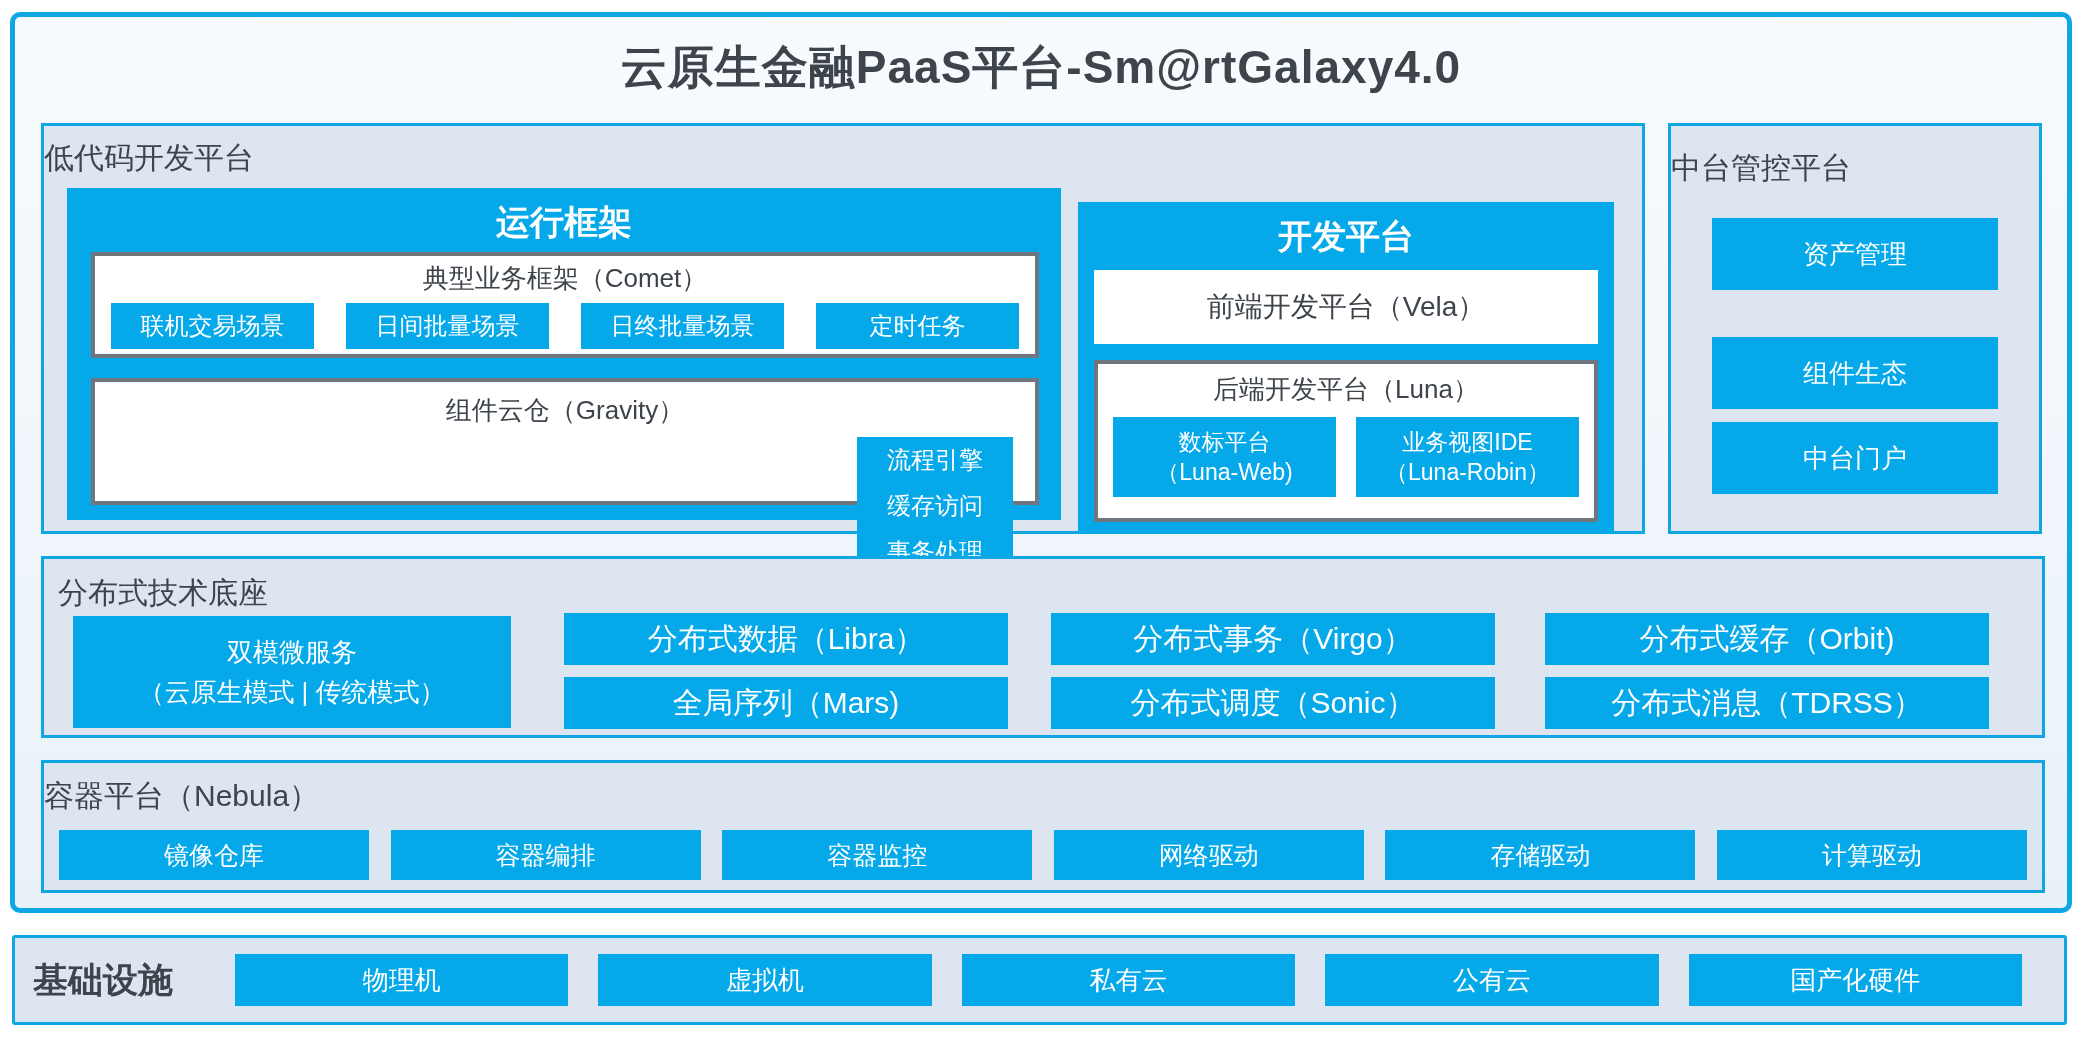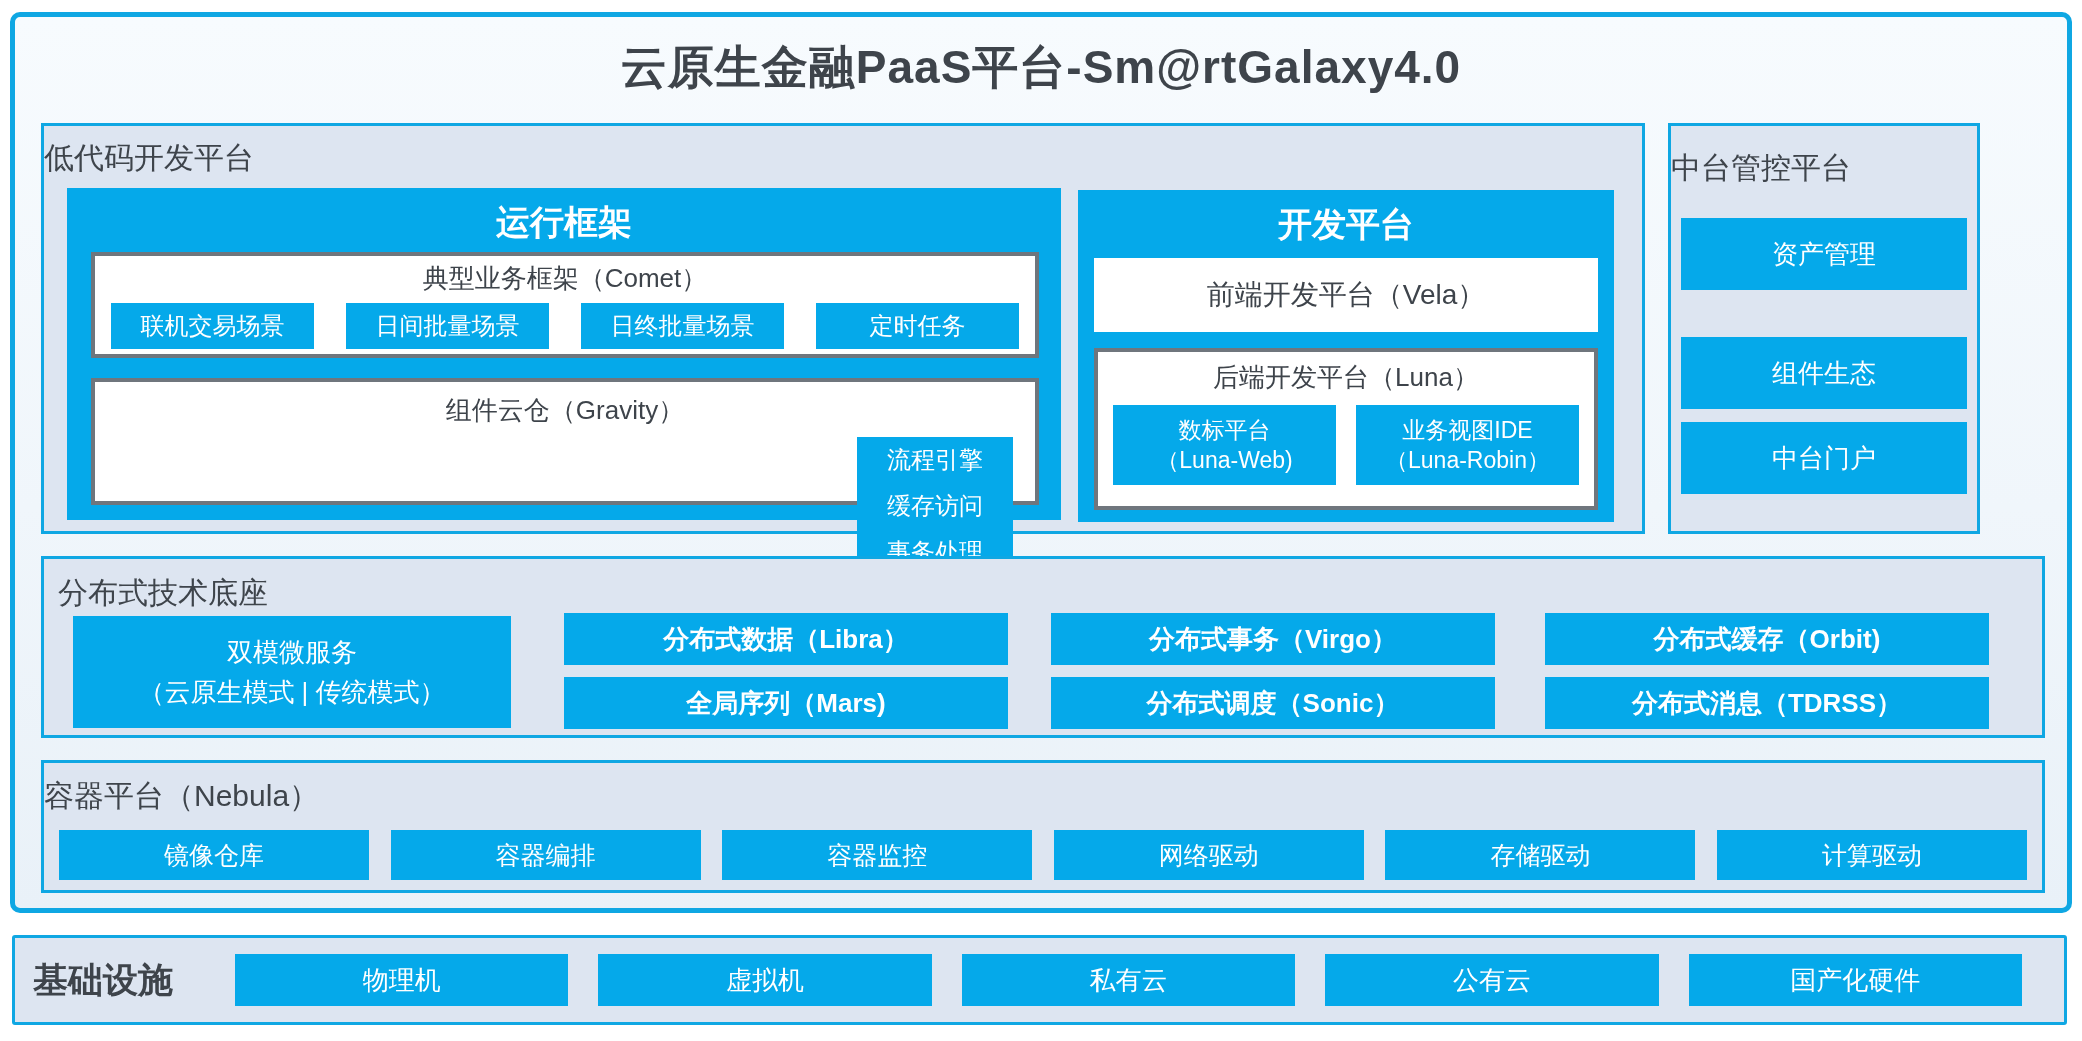--- a/index.html
+++ b/index.html
@@ -59,47 +59,47 @@
   .runtime-panel{left:23px;top:62px;width:994px;height:332px;}
   .comet-box{left:24px;top:64px;width:948px;height:106px;}
   .comet-box .white-box-title{margin-top:5px;}
   .comet-row{margin-top:7px;padding:0 16px;}
   .comet-row .blue-btn{width:203px;height:46px;}
   .gravity-box{left:24px;top:190px;width:948px;height:127px;}
   .gravity-box .white-box-title{margin-top:11px;}
   .gravity-row{margin-top:9px;padding:0 22px;flex-direction:column;}
   .gravity-row .blue-btn{width:156px;height:46px;}
 
-  .dev-panel{left:1034px;top:64px;width:536px;height:332px;}
+  .dev-panel{left:1034px;top:76px;width:536px;height:332px;}
   .vela-box{
     position:absolute;left:16px;top:68px;width:504px;height:74px;background:#ffffff;
     display:flex;align-items:center;justify-content:center;
     font-size:28px;color:var(--dark-text);
   }
   .luna-box{left:16px;top:158px;width:504px;height:162px;}
   .luna-box .white-box-title{margin-top:8px;}
   .luna-row{margin-top:10px;padding:0 15px;gap:20px;}
   .luna-row .blue-btn{flex:1;height:80px;flex-direction:column;font-size:23px;line-height:30px;}
 
   
-  .mid-panel{left:1653px;top:106px;width:312px;height:411px;}
+  .mid-panel{left:1653px;top:106px;width:374px;height:411px;}
   .mid-panel .panel-heading{top:22px;}
   .mid-btn{position:absolute;left:50%;transform:translateX(-50%);width:286px;height:72px;font-size:26px;}
   .mid-btn-1{top:92px;}
   .mid-btn-2{top:211px;}
   .mid-btn-3{top:296px;}
 
   
   .dist-panel{left:26px;top:539px;width:2004px;height:182px;}
   .dist-panel .panel-heading{top:14px;margin-left:14px;}
   .dual-box{
     position:absolute;left:29px;top:57px;width:438px;height:112px;
     flex-direction:column;font-size:26px;line-height:40px;
   }
-  .dist-box{position:absolute;width:444px;height:52px;font-size:26px;font-weight:bold;}
+  .dist-box{position:absolute;width:444px;height:52px;font-size:30px;}
   .dist-col-2{left:520px;}
   .dist-col-3{left:1007px;}
   .dist-col-4{left:1501px;}
   .dist-row-1{top:54px;}
   .dist-row-2{top:118px;}
 
   
   .nebula-panel{left:26px;top:743px;width:2004px;height:133px;}
   .nebula-panel .panel-heading{top:13px;}
   .nebula-row{position:absolute;left:15px;right:15px;top:67px;}

